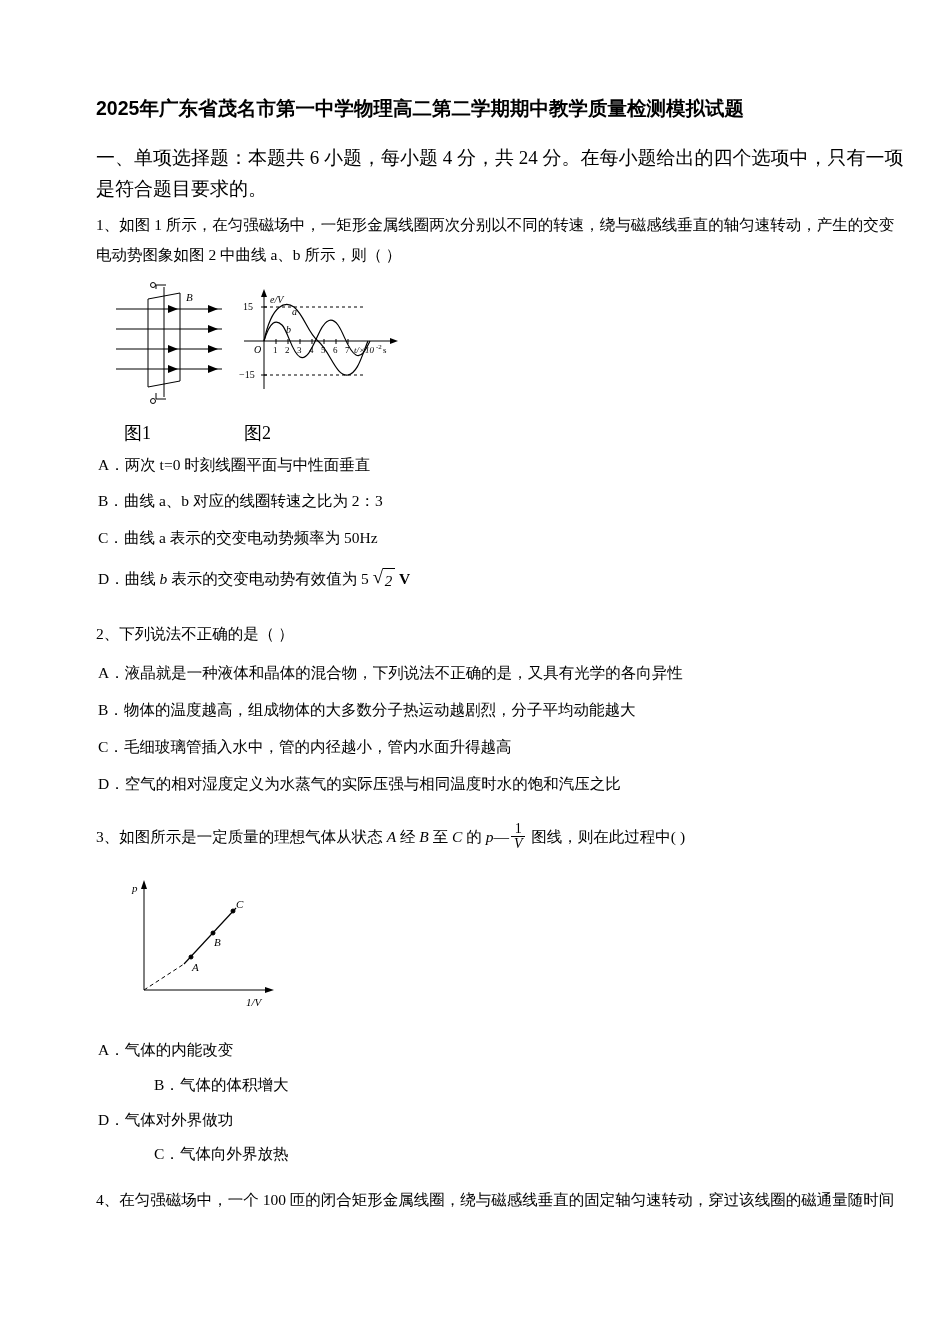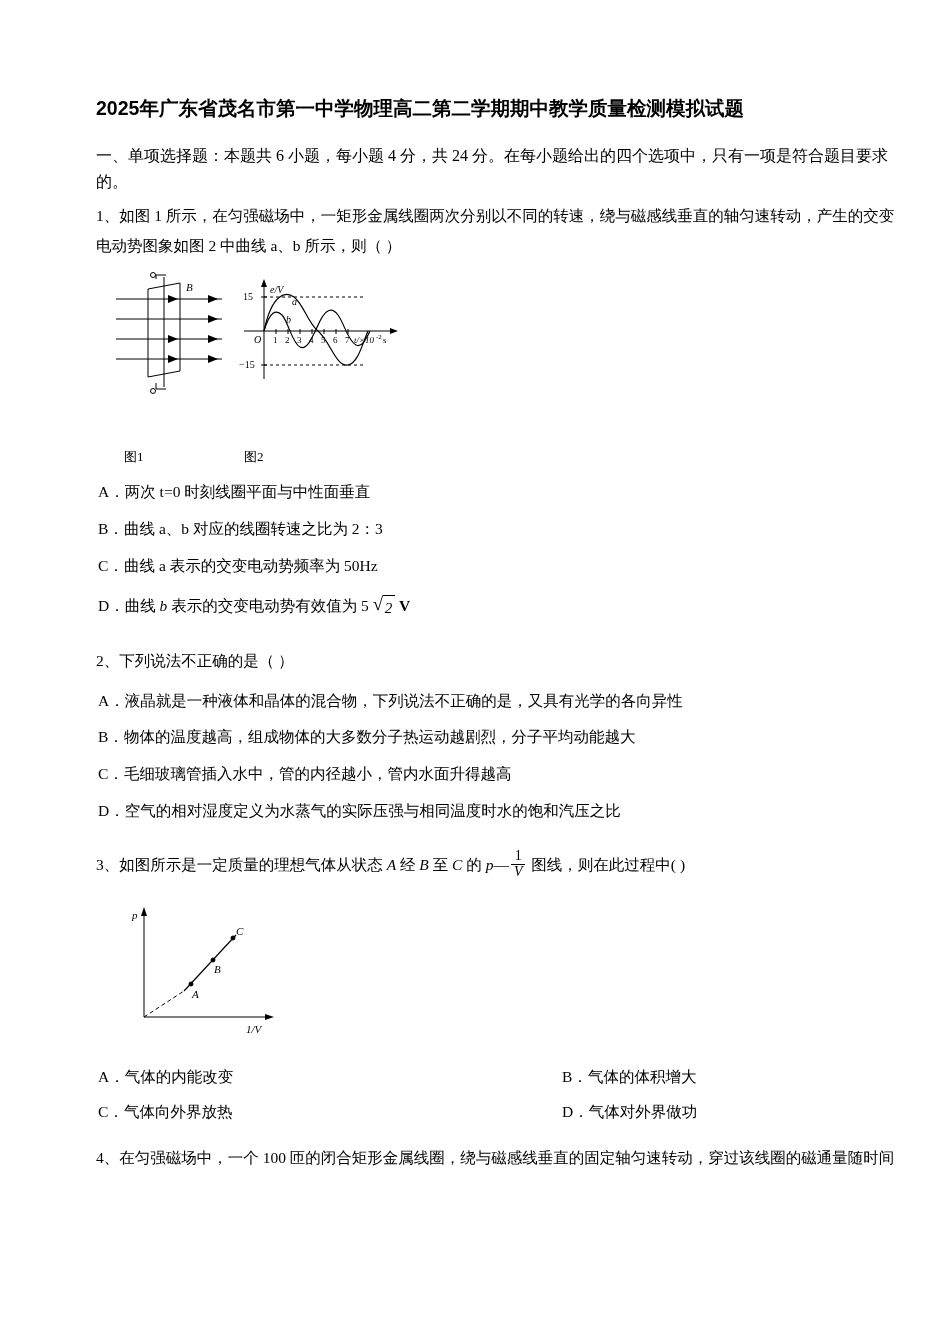--- a/index.html
+++ b/index.html
@@ -43,21 +43,21 @@
   }
   .notice-list {
     margin: 0 0 22px 0;
   }
   .notice-list div {
     font-size: 15.5px;
     line-height: 1.62;
     margin-bottom: 1px;
   }
   .section-head {
-    font-size: 16px;
+    font-size: 19px;
     line-height: 1.6;
     margin: 0 0 6px 0;
   }
   .q-text {
     font-size: 15.5px;
     line-height: 1.95;
     margin: 0;
   }
   .opt {
     font-size: 15.5px;
@@ -66,20 +66,21 @@
     padding-left: 2px;
   }
   .opt .lab {
     display: inline-block;
     min-width: 26px;
   }
   .opts-2col {
     display: flex;
     flex-wrap: wrap;
     margin-top: 10px;
+    flex-direction: column;
   }
   .opts-2col .opt {
     width: 50%;
     box-sizing: border-box;
     margin: 10px 0 0 0;
   }
   .opts-2col .opt:nth-child(even) {
     padding-left: 58px;
   }
   .ital { font-style: italic; }
@@ -127,22 +128,21 @@
   }
   .fig1-wrap {
     position: relative;
     height: 140px;
     margin-left: 8px;
   }
   .fig-caption-row {
     position: relative;
     height: 20px;
     margin-left: 8px;
-    font-size: 13px;
-    margin-top: 37px;
+    font-size: 18px;
   }
   .fig-caption-row span {
     position: absolute;
   }
   .fig3-wrap {
     position: relative;
     height: 150px;
     margin: 14px 0 6px 0;
   }
 </style>
@@ -305,24 +305,24 @@
       </div>
 
       <div class="opts-2col">
         <div class="opt">
           <span class="lab">A．</span><span>气体的内能改变</span>
         </div>
         <div class="opt">
           <span class="lab">B．</span><span>气体的体积增大</span>
         </div>
         <div class="opt">
+          <span class="lab">D．</span><span>气体对外界做功</span>
+        </div>
+        <div class="opt">
           <span class="lab">C．</span><span>气体向外界放热</span>
-        </div>
-        <div class="opt">
-          <span class="lab">D．</span><span>气体对外界做功</span>
         </div>
       </div>
     </div>
 
     <div style="margin-top:18px;">
       <div class="q-text">
         <span>4、</span><span>在匀强磁场中，一个 100 匝的闭合矩形金属线圈，绕与磁感线垂直的固定轴匀速转动，穿过该线圈的磁通量随时间</span>
       </div>
     </div>
 

